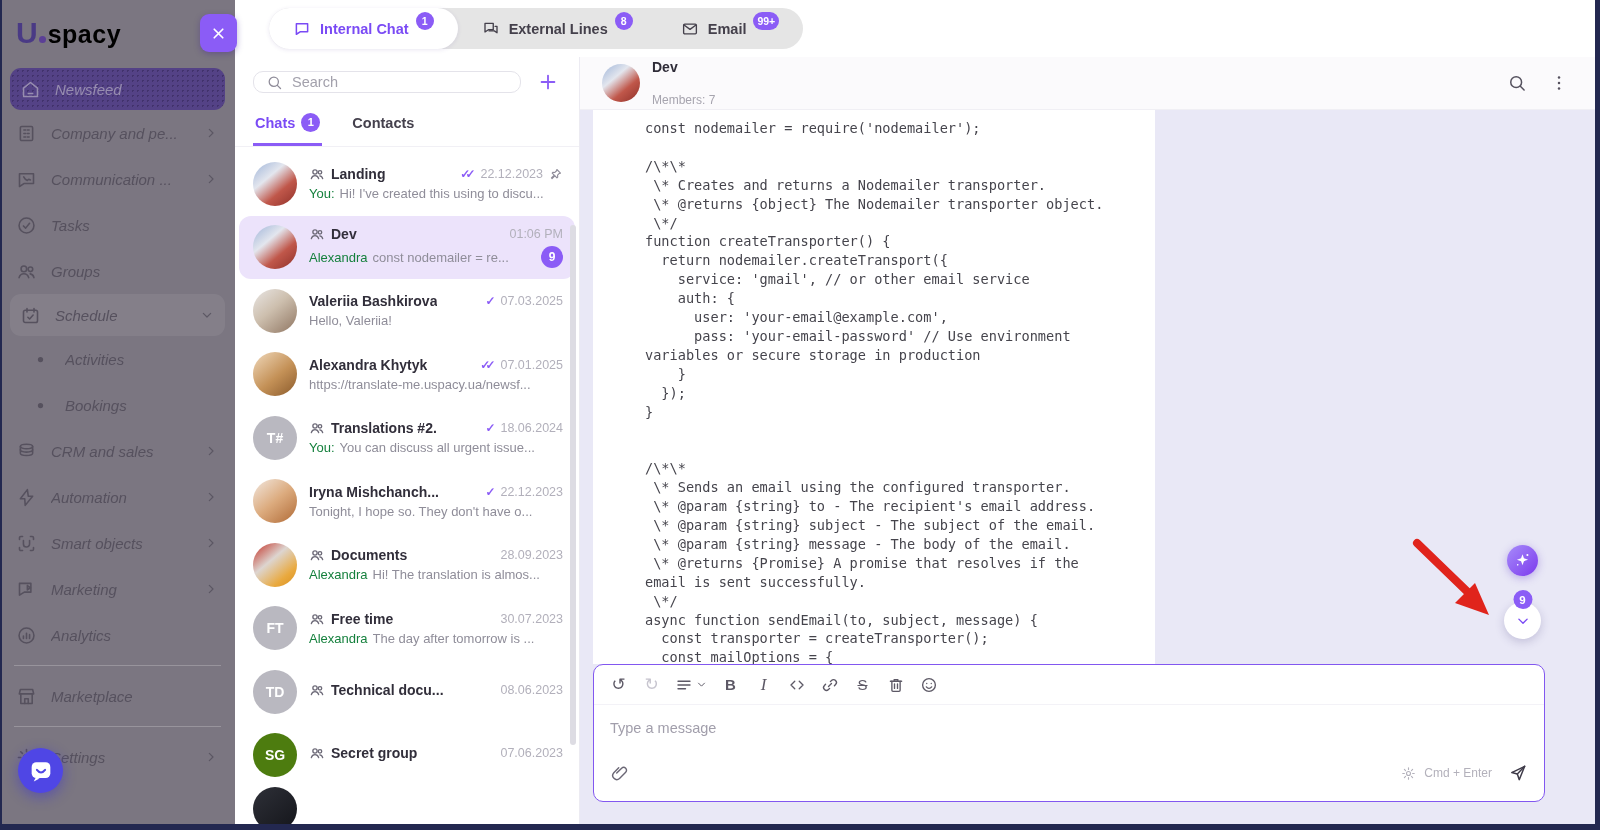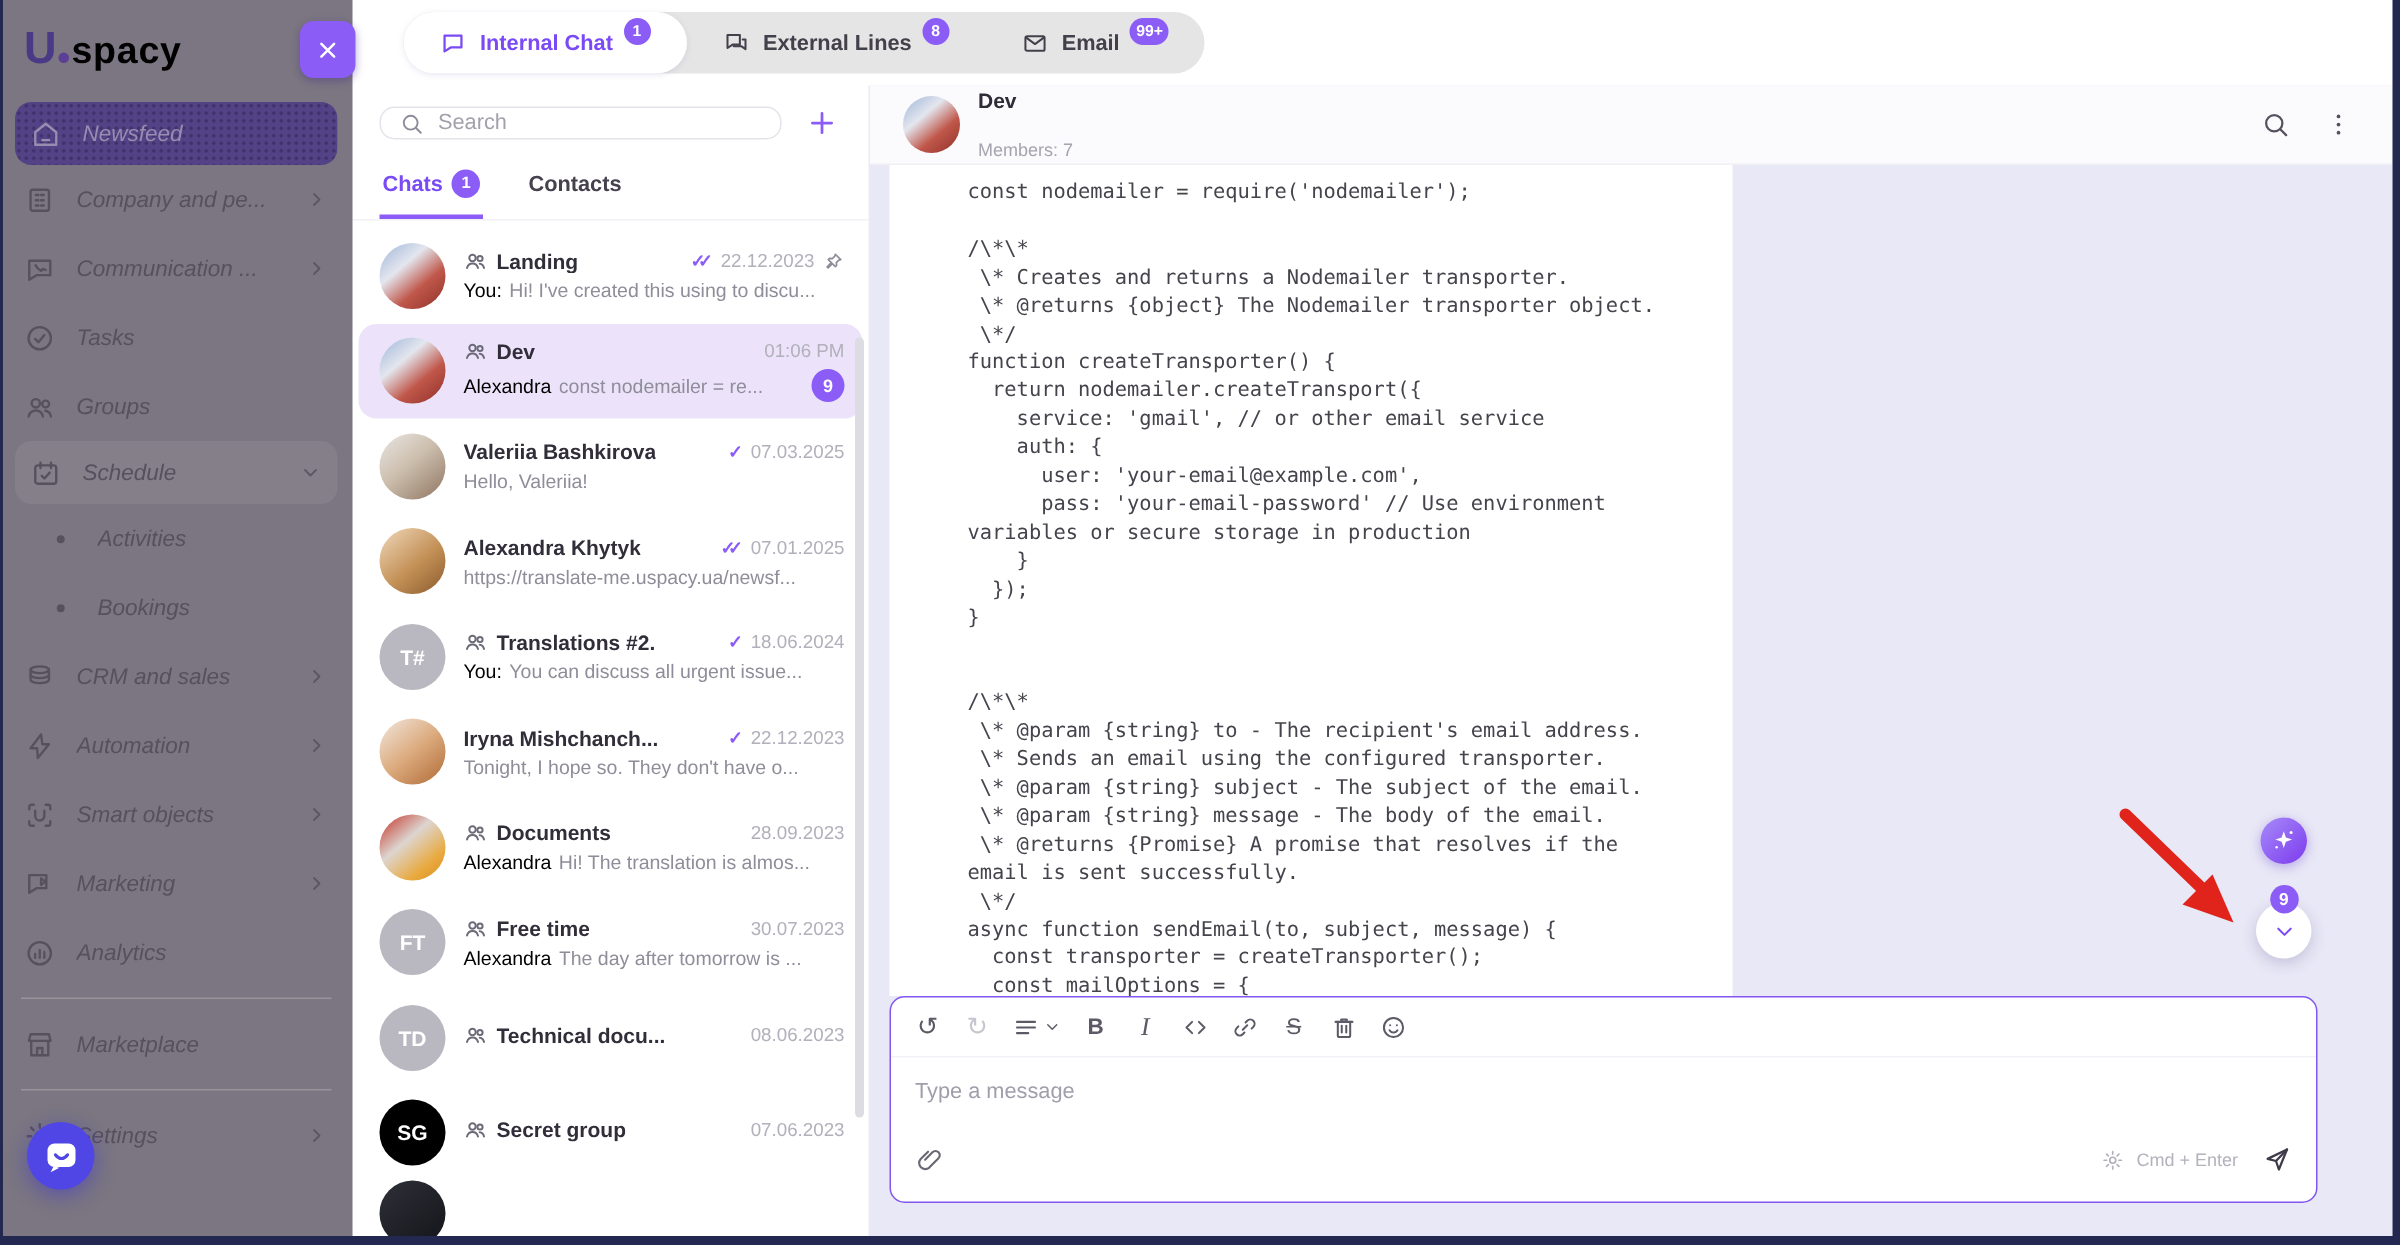--- a/index.html
+++ b/index.html
@@ -71,21 +71,21 @@
   .row-main { flex:1; min-width:0; }
   .row-top { display:flex; align-items:center; gap:6px; }
   .grp-icon { width:16px; height:16px; color:#6d6a78; flex-shrink:0; }
   .grp-icon svg { width:100%; height:100%; }
   .row-name { font-weight:700; font-size:14px; color:#312e3a; white-space:nowrap; overflow:hidden; text-overflow:ellipsis; }
   .row-meta { margin-left:auto; display:flex; align-items:center; gap:5px; color:#b2b0bb; font-size:12.5px; white-space:nowrap; flex-shrink:0; }
   .check { color:#8b5cf6; font-size:12px; letter-spacing:-5px; padding-right:5px; font-weight:700; }
   .pin-icon { width:15px; height:15px; color:#8f8c99; }
   .pin-icon svg { width:100%; height:100%; }
   .row-bottom { display:flex; align-items:center; gap:5px; margin-top:4px; font-size:13px; color:#8f8d99; }
-  .prefix { color:#000000; flex-shrink:0; }
+  .prefix { color:#15803d; flex-shrink:0; }
   .preview { white-space:nowrap; overflow:hidden; text-overflow:ellipsis; }
   .count-badge { margin-left:auto; background:#8b5cf6; color:#fff; width:22px; height:22px; border-radius:50%; font-size:12px; font-weight:700; display:flex; align-items:center; justify-content:center; flex-shrink:0; }
   .chat-row.partial { height:40px; align-items:flex-start; }
   .scroll-thumb { position:absolute; right:3px; top:168px; width:6px; height:520px; border-radius:3px; background:#dddce3; cursor:pointer; }
 
   
   .convo { flex:1; display:flex; flex-direction:column; background:#e9e8f6; position:relative; min-width:0; }
   .convo-header { height:53px; background:#fbfafc; display:flex; align-items:center; gap:12px; padding:0 26px 0 22px; flex-shrink:0; border-bottom:1px solid #f0eff4; }
   .convo-avatar { width:38px; height:38px; border-radius:50%; flex-shrink:0; }
   .convo-title { font-size:14px; font-weight:700; color:#2f2c38; }
@@ -622,21 +622,21 @@
               </div>
               <div class="row-bottom">
                 
                 
                 
               </div>
             </div>
           </div>
 
           <div class="chat-row">
-            <div class="avatar" style="background: #000000;">SG</div>
+            <div class="avatar" style="background: #4d7c0f;">SG</div>
             <div class="row-main">
               <div class="row-top">
                 <span class="grp-icon" data-icon="people-small"><svg viewBox="0 0 24 24" fill="none" stroke="currentColor" stroke-width="2" stroke-linecap="round" stroke-linejoin="round">
                     <circle cx="9" cy="9" r="3.2"></circle>
                     <path d="M3.5 19c.8-3 2.8-4.5 5.5-4.5s4.7 1.5 5.5 4.5"></path>
                     <circle cx="16.5" cy="9.5" r="2.6"></circle>
                     <path d="M16.2 14.7c2.3.2 3.7 1.6 4.3 4.3"></path>
                   </svg></span>
                 <span class="row-name">Secret group</span>
                 <span class="row-meta">
@@ -730,23 +730,23 @@
             <div class="code-line">  });</div>
 
             <div class="code-line">}</div>
 
             <div class="code-line"></div>
 
             <div class="code-line"></div>
 
             <div class="code-line">/\*\*</div>
 
+            <div class="code-line"> \* Sends an email using the configured transporter.</div>
+
             <div class="code-line"> \* @param {string} to - The recipient's email address.</div>
-
-            <div class="code-line"> \* Sends an email using the configured transporter.</div>
 
             <div class="code-line"> \* @param {string} subject - The subject of the email.</div>
 
             <div class="code-line"> \* @param {string} message - The body of the email.</div>
 
             <div class="code-line"> \* @returns {Promise} A promise that resolves if the</div>
 
             <div class="code-line">email is sent successfully.</div>
 
             <div class="code-line"> \*/</div>

